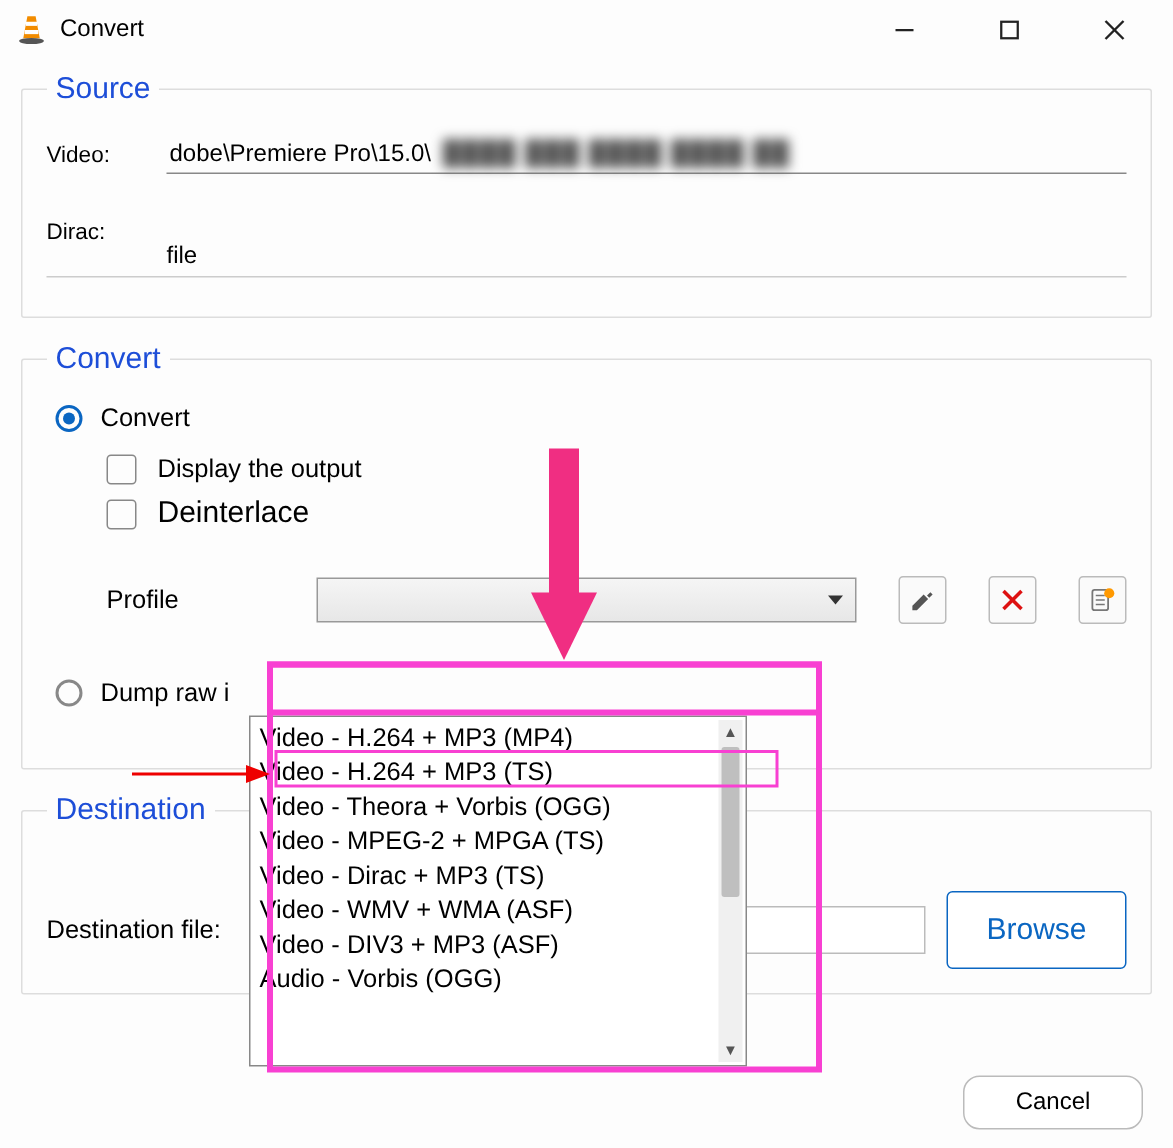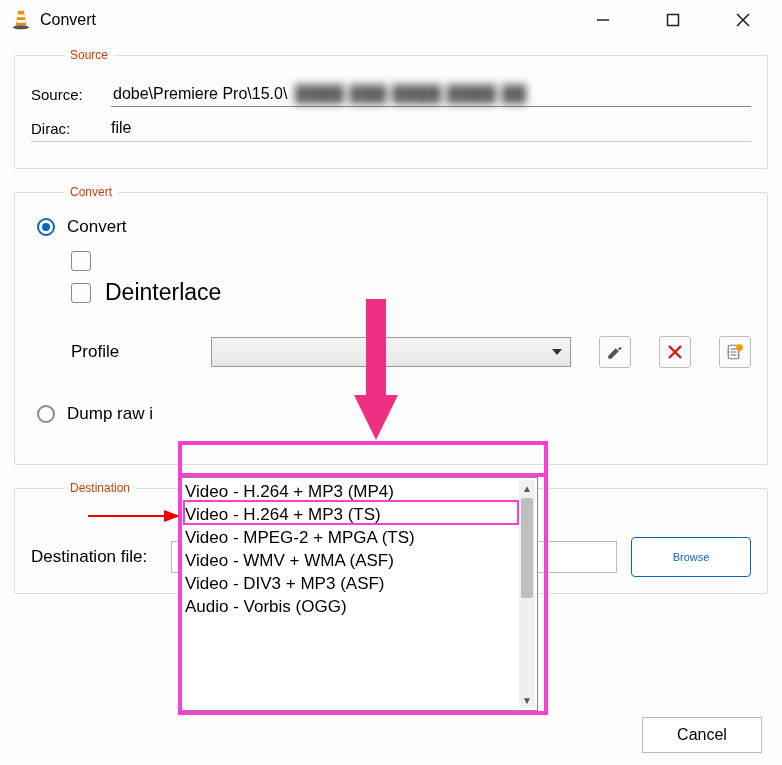--- a/index.html
+++ b/index.html
@@ -36,43 +36,42 @@
   }
   .content { padding: 8px 14px 0 14px; }
   fieldset.group {
     border: 1px solid #ddd;
     border-radius: 2px;
     margin: 0 0 16px 0;
     padding: 14px 16px 16px 16px;
   }
   fieldset.group > legend {
     padding: 0 6px;
-    font-size: 12px;
-    color: #c2410c;
-    margin-left: 33px;
+    font-size: 20px;
+    color: #1d4ed8;
   }
   .row { display:flex; align-items:center; margin: 6px 0 10px 0; }
   .label { width: 80px; }
   .srcpath {
     flex:1;
     border-bottom: 1px solid #888;
     padding: 3px 2px;
     font-size: 16px;
     display:flex;
     align-items:center;
   }
   .srcpath .blur {
     filter: blur(4px);
     color:#555;
     margin-left:8px;
     letter-spacing:1px;
   }
   .type-row { margin-top: 10px; padding: 2px 0 4px 0; border-bottom:1px solid #ccc;}
   .type-row .label { width:80px; }
-  .type-row .val { font-size:16px; }
+  .type-row .val { font-size:16px;margin-top:34px; }
   .radio-row { display:flex; align-items:center; margin: 4px 0 14px 6px; }
   .radio {
     width:18px; height:18px; border-radius:50%;
     border:2px solid #888; margin-right:12px;
     display:flex; align-items:center; justify-content:center;
     flex-shrink:0;
   }
   .radio.checked { border-color:#0a66c2; }
   .radio.checked::after { content:""; width:8px; height:8px; border-radius:50%; background:#0a66c2; }
   .chk-row { display:flex; align-items:center; margin: 8px 0 8px 40px; }
@@ -101,29 +100,29 @@
     margin-left:8px; background:#fafafa;
     display:flex; align-items:center; justify-content:center;
     font-size:16px;
   }
   .dest-row { display:flex; align-items:center; margin-top:28px; }
   .dest-label { width:140px; font-size:17px; }
   .dest-input {
     flex:1; height:32px; border:1px solid #bbb; background:#fff; margin-right:14px;
   }
   .browse-btn {
-    width:120px; height:40px; border:1.5px solid #0a66c2; border-radius:4px;
-    background:#fff; color:#0a66c2; font-size:11px;
+    width:120px; height:52px; border:1.5px solid #0a66c2; border-radius:4px;
+    background:#fff; color:#0a66c2; font-size:20px;
     display:flex; align-items:center; justify-content:center;
   }
   .footer {
     position:absolute; right:20px; bottom:12px; display:flex; gap:14px;
   }
   .cancel-btn {
-    width:120px; height:36px; border:1px solid #bbb; border-radius:0;
+    width:120px; height:36px; border:1px solid #bbb; border-radius:11px;
     background:#fff; font-size:16px;
     display:flex; align-items:center; justify-content:center;
   }
   .start-ghost {
     width:90px; height:36px;
     display:flex;align-items:center;justify-content:center;
     color:#aaa; font-size:16px;
   }
 
   
@@ -152,22 +151,22 @@
     pointer-events:none;
   }
   .red-arrow {
     position:absolute;
     left:86px; top:506px;
     pointer-events:none;
   }
 
   .dropdown {
     position:absolute;
-    left:178px; top:477px;
-    width:360px; height:234px;
+    left:166px; top:477px;
+    width:332px; height:234px;
     border:1px solid #888;
     background:#fff;
     display:flex; flex-direction:column;
     padding: 2px 2px 2px 4px;
   }
   .dropdown .list { flex:1; overflow:hidden; }
   .dropdown .opt {
     font-size:17px; line-height:23px; padding:0 2px;
     white-space:nowrap;
   }
@@ -214,21 +213,21 @@
         </svg>
     </div>
   </div>
 </div>
 
 <div class="content">
 
   <fieldset class="group">
     <legend>Source</legend>
     <div class="row">
-      <span class="label">Source:</span>
+      <span class="label">Video:</span>
       <div class="srcpath">
         <span>dobe\Premiere Pro\15.0\</span>
         <span class="blur">████ ███ ████ ████ ██</span>
       </div>
     </div>
     <div class="row type-row">
       <span class="label">Dirac:</span>
       <span class="val">file</span>
     </div>
   </fieldset>
@@ -236,24 +235,25 @@
   <fieldset class="group" style="padding-bottom:26px">
     <legend>Convert</legend>
 
     <div class="radio-row">
       <span class="radio checked"></span>
       <span style="font-size:17px">Convert</span>
     </div>
 
     <div class="chk-row">
       <span class="chk"></span>
+      <span style="font-size:17px">Display the output</span>
     </div>
     <div class="chk-row">
       <span class="chk"></span>
-      <span style="font-size:23px">Deinterlace</span>
+      <span style="font-size:20px">Deinterlace</span>
     </div>
 
     <div class="profile-row">
       <span class="profile-label">Profile</span>
       <div class="combo">
         <span class="tri"></span>
       </div>
       <div class="toolbtn">
         <svg width="18" height="18" viewBox="0 0 24 24">
             <path d="M21 7l-2-2-3 3 2 2 3-3zM3 17v4h4l10-10-4-4L3 17z" fill="#555"></path>
@@ -299,21 +299,23 @@
   <div class="start-ghost"></div>
   <div class="cancel-btn">
     <span>Cancel</span>
   </div>
 </div>
 
 <div class="dropdown">
   <div class="list" id="opts">
       <div class="opt">Video - H.264 + MP3 (MP4)</div>
       <div class="opt">Video - H.264 + MP3 (TS)</div>
+      <div class="opt">Video - Theora + Vorbis (OGG)</div>
       <div class="opt">Video - MPEG-2 + MPGA (TS)</div>
+      <div class="opt">Video - Dirac + MP3 (TS)</div>
       <div class="opt">Video - WMV + WMA (ASF)</div>
       <div class="opt">Video - DIV3 + MP3 (ASF)</div>
       <div class="opt">Audio - Vorbis (OGG)</div>
     </div>
   <div class="scrollbar">
     <div class="up">▲</div>
     <div class="thumb"></div>
     <div class="down" style="position:absolute;bottom:0;left:0;right:0">▼</div>
   </div>
 </div>

